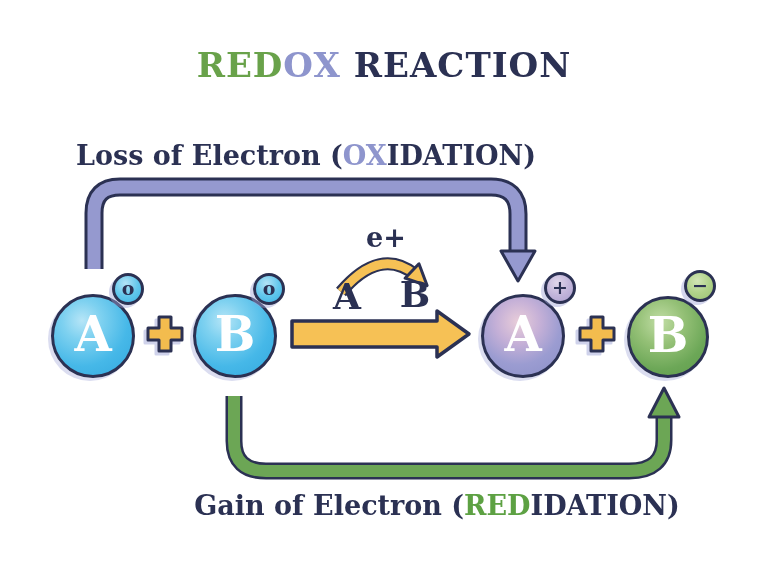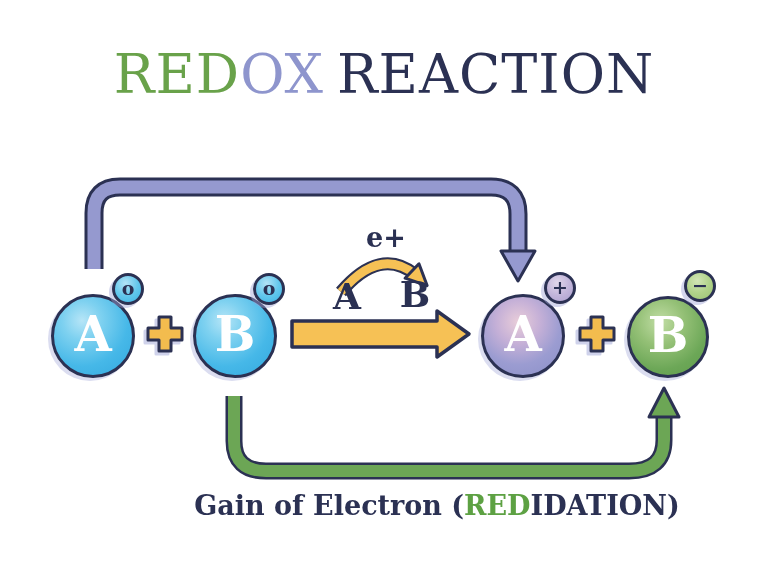--- a/index.html
+++ b/index.html
@@ -4,21 +4,21 @@
 <style>
   html, body { margin:0; padding:0; background:#ffffff; }
   #stage {
     position:relative; width:768px; height:564px; background:#ffffff;
     font-family:"DejaVu Serif","Liberation Serif",serif; overflow:hidden;
   }
   .abs { position:absolute; }
   
   .title {
     top:48px; left:0; width:768px; text-align:center;
-    font-weight:normal; font-size:54px; letter-spacing:1px; color:#2b3153;
+    font-weight:bold; font-size:34px; letter-spacing:1px; color:#2b3153;
     line-height:1;
   }
   .title .c-green { color:#69a24a; }
   .title .c-peri  { color:#8e95cd; }
   .title .rest    { margin-left:13px; }
   .lbl {
     font-weight:bold; font-size:27px; color:#2b3153; line-height:1;
     white-space:nowrap; text-align:center;
   }
   .lbl-ox  { top:142px; left:0px;  width:612px; }
@@ -106,20 +106,23 @@
     </g>
     <g transform="translate(597,334)" style="filter:drop-shadow(-3px 3px 0 rgba(160,165,215,0.5))">
       <path d="M -6 -17 L 6 -17 L 6 -6 L 17 -6 L 17 6 L 6 6 L 6 17 L -6 17 L -6 6 L -17 6 L -17 -6 L -6 -6 Z" fill="#f3bc4e" stroke="#2b3153" stroke-width="3" stroke-linejoin="round"></path>
     </g>
   </svg>
 
   <div class="abs title">
     <span class="c-green">RED</span><span class="c-peri">OX</span><span class="rest">REACTION</span>
   </div>
 
+  <div class="abs lbl lbl-ox">
+    <span>Loss of Electron (</span><span class="hl-peri">OX</span><span>IDATION)</span>
+  </div>
 
   <div class="abs lbl lbl-red">
     <span>Gain of Electron (</span><span class="hl-green">RED</span><span>IDATION)</span>
   </div>
 
   <div class="abs eplus">e+</div>
   <div class="abs tletter tletter-a">A</div>
   <div class="abs tletter tletter-b">B</div>
 
   <div class="abs atom atom-blue pos-ra">

